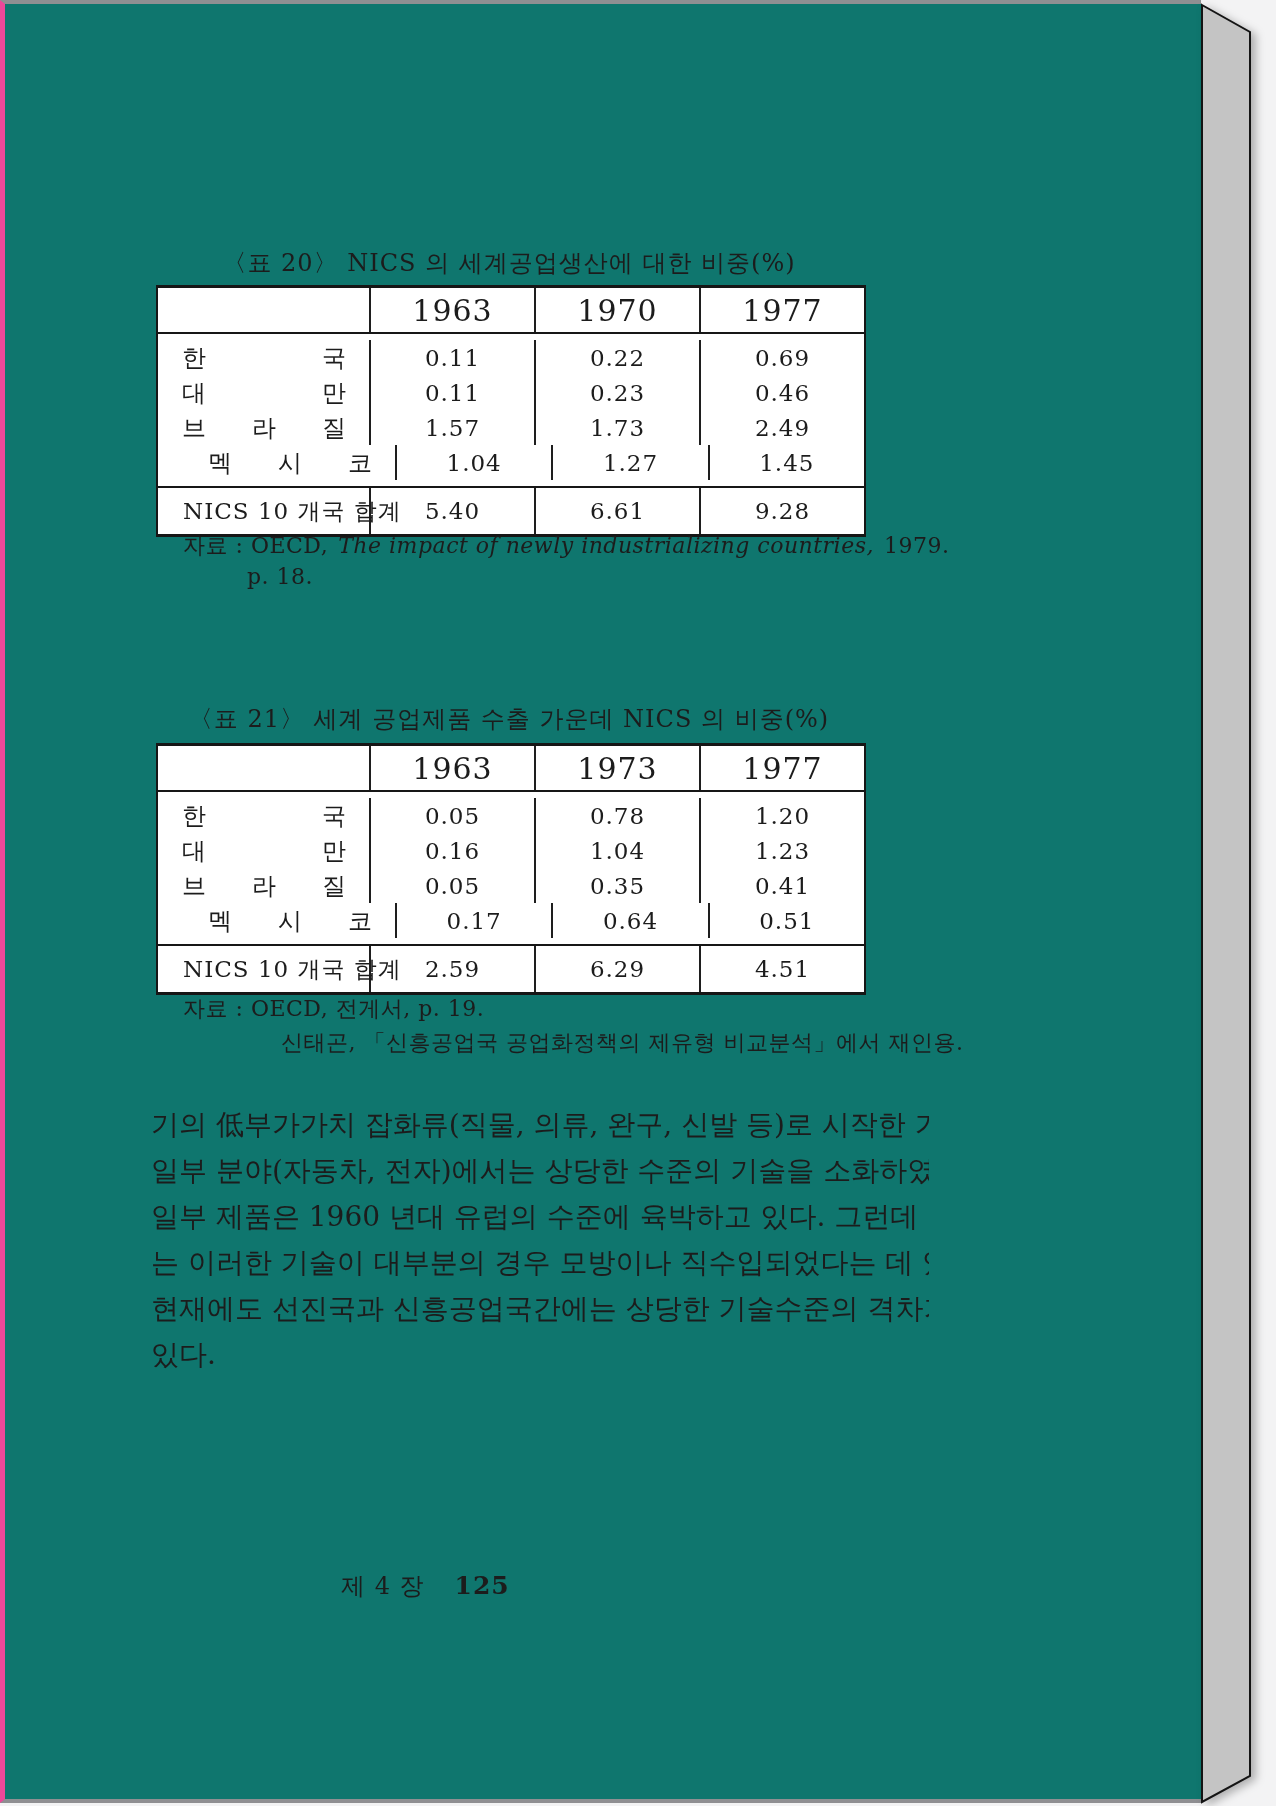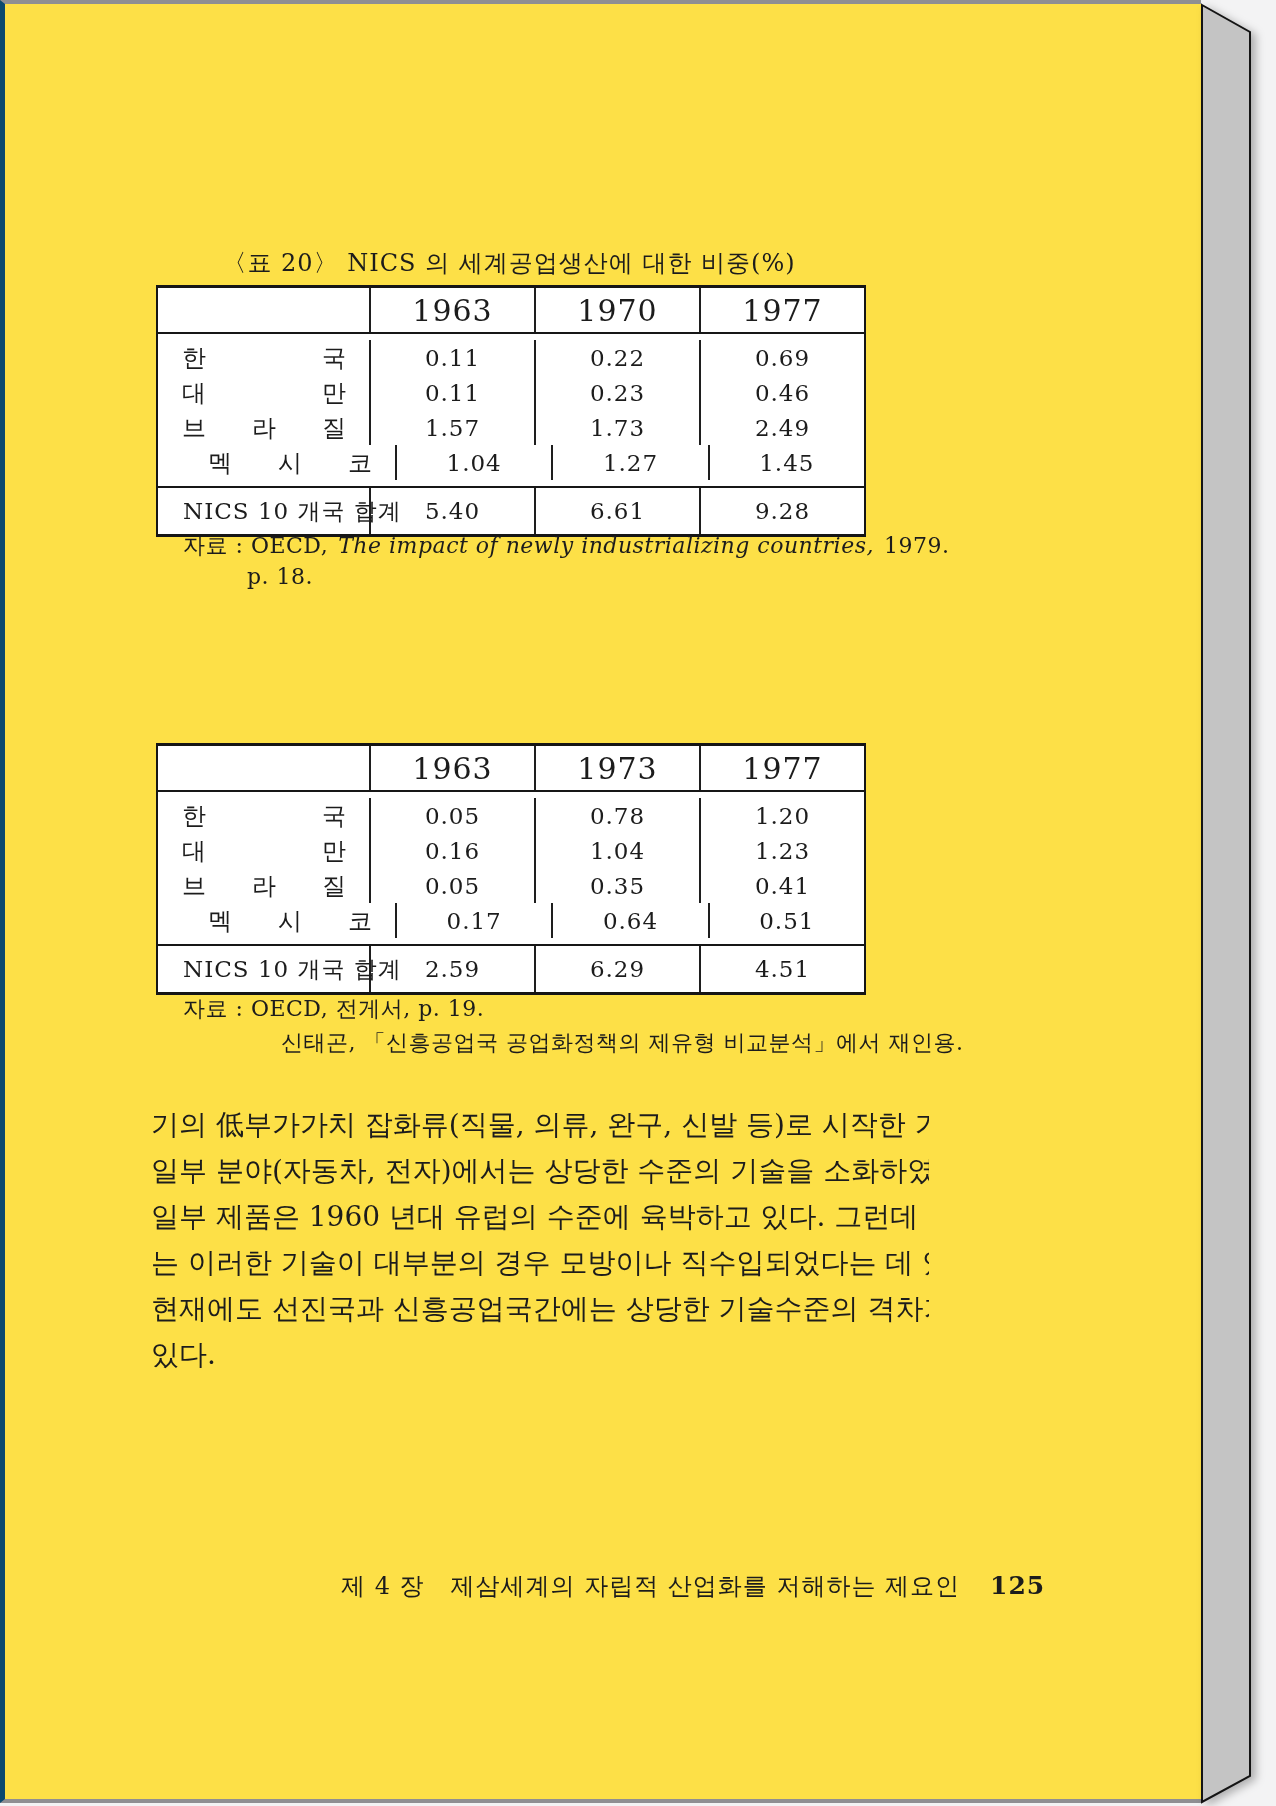--- a/index.html
+++ b/index.html
@@ -5,22 +5,22 @@
   html,body { margin:0; padding:0; }
   .stage {
     position:relative; width:1276px; height:1806px;
     background:#f3f3f4; overflow:hidden;
     font-family:"DejaVu Serif","Liberation Serif",serif;
     color:#1c1c1c;
   }
   
   .book {
     position:absolute; left:0px; top:0px; width:1196px; height:1795px;
-    background:#fde047;
-    border-top:4px solid #8f8f92; border-left:5px solid #0c4a6e; border-bottom:4px solid #8f8f92;
+    background:#0f766e;
+    border-top:4px solid #8f8f92; border-left:5px solid #ec4899; border-bottom:4px solid #8f8f92;
   }
   .spine-svg {
     position:absolute; left:1201px; top:4px; width:54px; height:1801px;
     overflow:visible;
     filter:drop-shadow(5px 3px 4px rgba(0,0,0,0.28));
   }
   
   .t-title {
     position:absolute; left:146px; width:716px; text-align:center;
     font-size:24px; letter-spacing:1px; white-space:nowrap;
@@ -122,20 +122,21 @@
         <div class="cell c-num">6.61</div>
         <div class="cell c-num lastcol">9.28</div>
       </div>
     </div>
 
     <div class="srcline" style="left:178px; top:527px;">
       <span class="src-seg">자료 : OECD,</span><span class="src-seg ital">The impact of newly industrializing countries,</span><span>1979.</span>
     </div>
     <div class="srcline" style="left:242px; top:560px;">p. 18.</div>
 
+    <div class="t-title" style="top:699px;">〈표 21〉  세계 공업제품 수출 가운데 NICS 의 비중(%)</div>
 
     <div class="dtable" style="top:739px;">
       <div class="trow head">
         <div class="cell c-label"></div>
         <div class="cell c-num yearhead">1963</div>
         <div class="cell c-num yearhead">1973</div>
         <div class="cell c-num yearhead lastcol">1977</div>
       </div>
       <div class="trow bodyrow first">
         <div class="cell c-label">
@@ -186,21 +187,20 @@
       <div class="bline">기의 低부가가치 잡화류(직물, 의류, 완구, 신발 등)로 시작한 가운데</div>
       <div class="bline">일부 분야(자동차, 전자)에서는 상당한 수준의 기술을 소화하였고,</div>
       <div class="bline">일부 제품은 1960 년대 유럽의 수준에 육박하고 있다. 그런데 문제</div>
       <div class="bline">는 이러한 기술이 대부분의 경우 모방이나 직수입되었다는 데 있고,</div>
       <div class="bline">현재에도 선진국과 신흥공업국간에는 상당한 기술수준의 격차가</div>
       <div class="bline nojust">있다.</div>
     </div>
 
     <div class="footer">
       <span>제 4 장</span>
-      <span class="gap1">제삼세계의 자립적 산업화를 저해하는 제요인</span>
       <span class="gap2">125</span>
     </div>
 
   </div>
 
   <svg class="spine-svg" viewBox="0 0 54 1801">
     <polygon points="1,1 49,28 49,1772 1,1798" fill="#c4c4c4" stroke="#141414" stroke-width="2"></polygon>
   </svg>
 
 </div>

